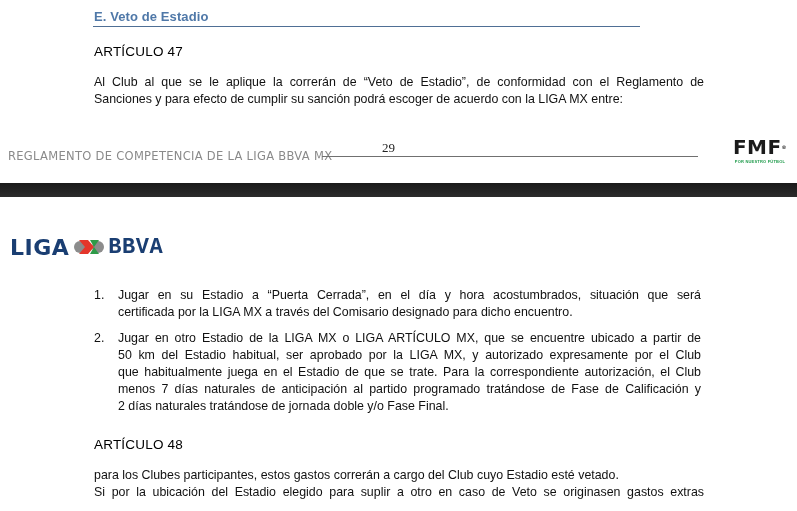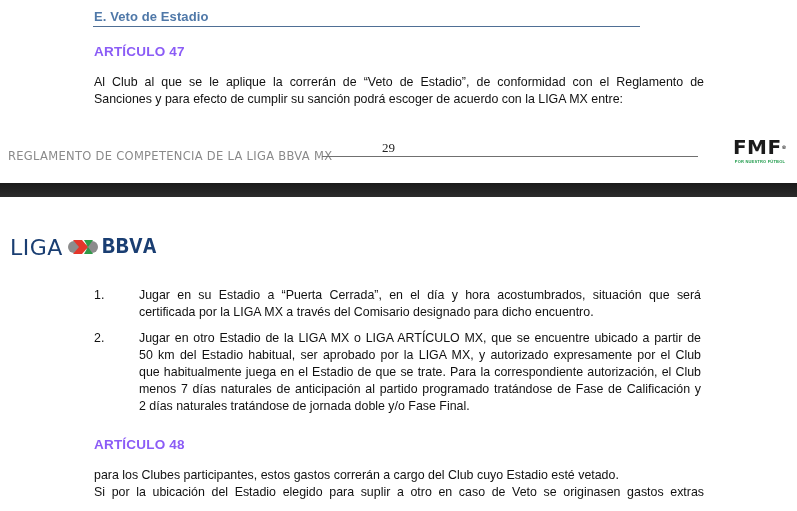--- a/index.html
+++ b/index.html
@@ -8,44 +8,44 @@
     background: #ffffff;
     font-family: "Liberation Sans", sans-serif;
     color: #111111;
   }
   .abs { position: absolute; }
   .section-heading {
     left: 94px; top: 9px; font-size: 13px; font-weight: bold; color: #4f78a8;
     letter-spacing: 0.1px;
   }
   .section-rule { left: 93px; top: 26px; width: 547px; height: 1px; background: #4f6f95; }
-  .article-title { font-size: 13.5px; font-weight: bold; color: #8b5cf6; letter-spacing: 0.2px; }
+  .article-title { font-size: 13.5px; font-weight: normal; color: #000000; letter-spacing: 0.2px; }
   .para { font-size: 12.4px; line-height: 17px; color: #111; text-align: justify; }
   .footer-text {
     left: 8px; top: 149px; font-size: 11.5px; color: #8a8a8a; letter-spacing: 0.3px;
     font-family: "DejaVu Sans", sans-serif; font-weight: normal;
   }
   .footer-rule { left: 322px; top: 156px; width: 376px; height: 1px; background: #707070; }
   .page-number { left: 382px; top: 140px; font-size: 13px; font-family: "Liberation Serif", serif; color: #222; }
   .fmf-logo { left: 730px; top: 137px; width: 60px; text-align: center; }
   .fmf-mark { font-size: 20px; font-weight: 900; color: #1b1b1b; letter-spacing: 0.5px; line-height: 20px; font-family: "DejaVu Sans", sans-serif; }
   .fmf-mark sup { font-size: 5px; vertical-align: top; }
   .fmf-tag { font-size: 4px; color: #1e9a4a; font-weight: bold; letter-spacing: 0.2px; margin-top: 2px; }
   .page-gap {
     left: 0; top: 183px; width: 797px; height: 14px;
     background: linear-gradient(#1a1a1a, #2b2b2b);
   }
   .liga-logo { left: 10px; top: 234px; display: flex; align-items: center; height: 26px; }
-  .liga-word { font-size: 22px; color: #1a3e72; letter-spacing: 0.5px; font-family: "DejaVu Sans", sans-serif; font-weight: normal; }
+  .liga-word { font-size: 22px; color: #1a3e72; letter-spacing: 0.5px; font-family: "DejaVu Sans", sans-serif; font-weight: bold; }
   .bbva-word { font-size: 22px; color: #1a3e72; letter-spacing: 0.5px; font-family: Liberation Mono, monospace; font-weight: bold; }
   .liga-badge { margin: 0 4px 0 5px; display: inline-block; width: 30px; height: 20px; }
   ol.rules { list-style: none; margin: 0; padding: 0; }
   .rule-item { position: absolute; left: 94px; width: 607px; display: flex; }
   .rule-num { width: 24px; flex: none; }
-  .rule-text { flex: 1; margin-left: 21px; }
+  .rule-text { flex: 1; }
 </style>
 </head>
 <body>
 
 <div class="abs section-heading">E.  Veto de Estadio</div>
 <div class="abs section-rule"></div>
 
 <div class="abs article-title" style="left:94px; top:44px;">ARTÍCULO  47</div>
 
 <div class="abs para" style="left:94px; top:74px; width:610px;">

